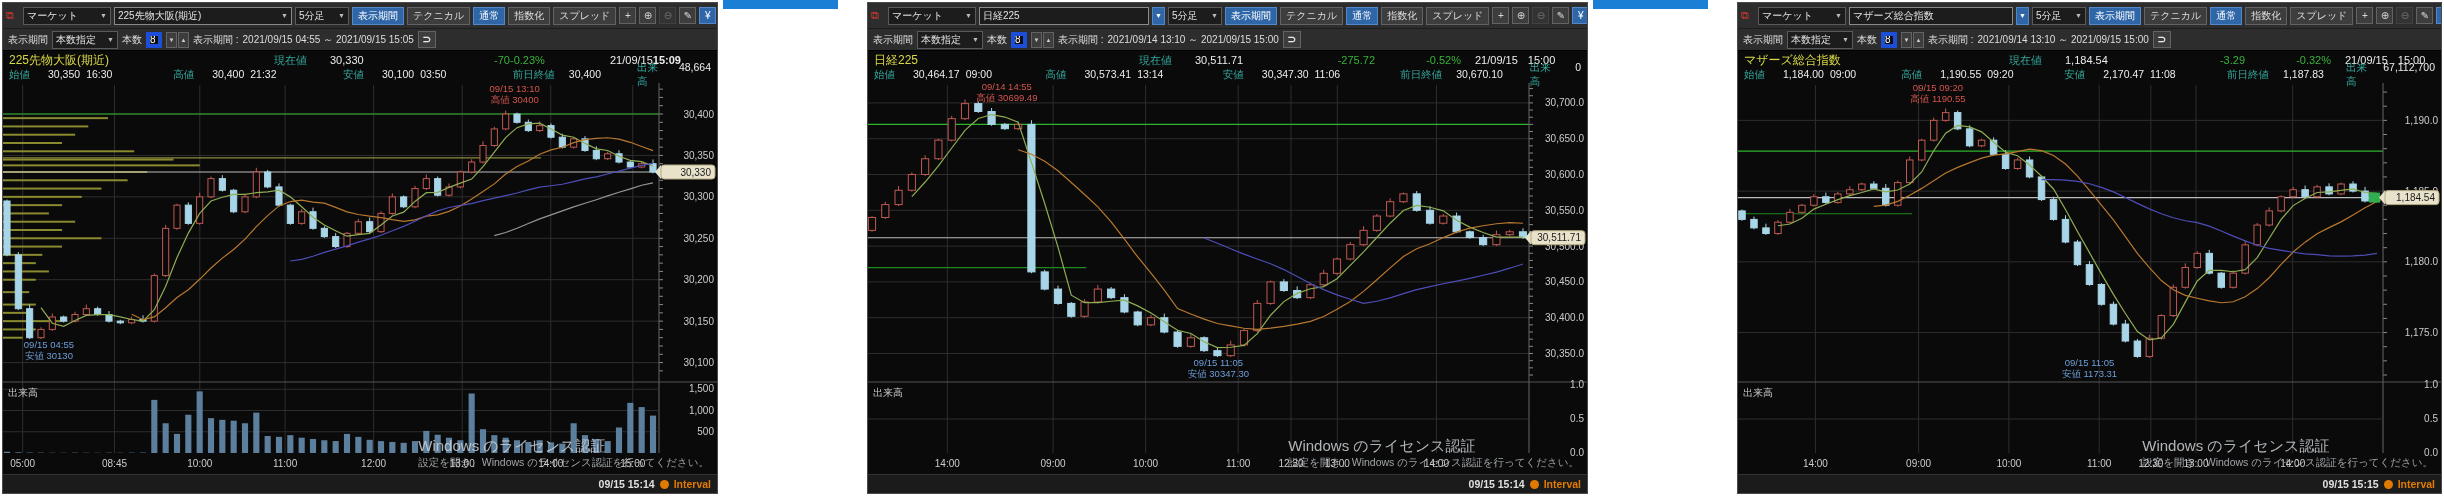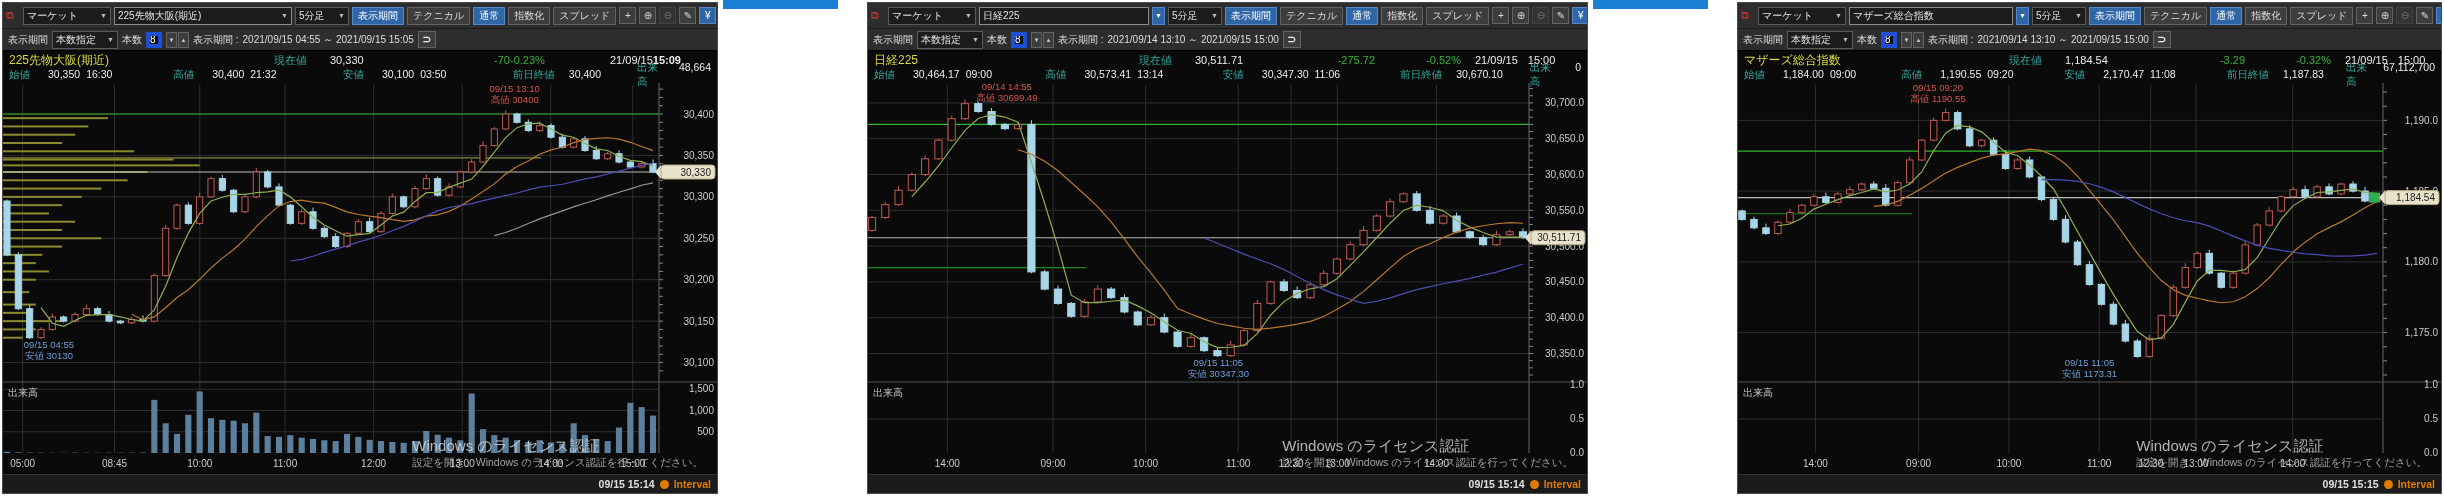--- a/index.html
+++ b/index.html
@@ -28,21 +28,21 @@
   .qr1 { height:16px; display:flex; align-items:center; font-size:11px; background:#0a0a0a; padding:0 6px; margin-top:1px; }
   .qname { color:#d9d946; font-size:12px; width:265px; flex:none; }
   .qlabel { color:#35a79d; }
   .qval { color:#ececec; }
   .chg { color:#3bb13b; }
   .qr2 { height:13px; display:flex; align-items:center; font-size:10.5px; background:#0a0a0a; padding:0 6px; }
   .qr2 .qlabel { margin-right:6px; }
   .qr2 .grp { display:flex; }
   .chart-wrap { position:absolute; left:0; top:78px; }
   svg text { font-family:"Liberation Sans","DejaVu Sans",sans-serif; }
-  .wm { position:absolute; right:14px; top:434px; text-align:left; pointer-events:none; }
+  .wm { position:absolute; right:8px; top:434px; text-align:left; pointer-events:none; }
   .wm .l1 { font-size:15px; color:rgba(205,210,215,.85); }
   .wm .l2 { font-size:10.5px; color:rgba(195,200,205,.8); }
   .statusbar { position:absolute; left:0; right:0; bottom:0; height:19px; background:#1b1b1b; border-top:1px solid #333; display:flex; align-items:center; justify-content:flex-end; gap:5px; padding:0 6px; font-size:10.5px; }
   .st-time { color:#e0e0e0; font-weight:bold; }
   .st-dot { width:9px; height:9px; border-radius:50%; background:#e07b00; }
   .st-int { color:#e07b00; font-weight:bold; }
 </style>
 </head>
 <body>
 

